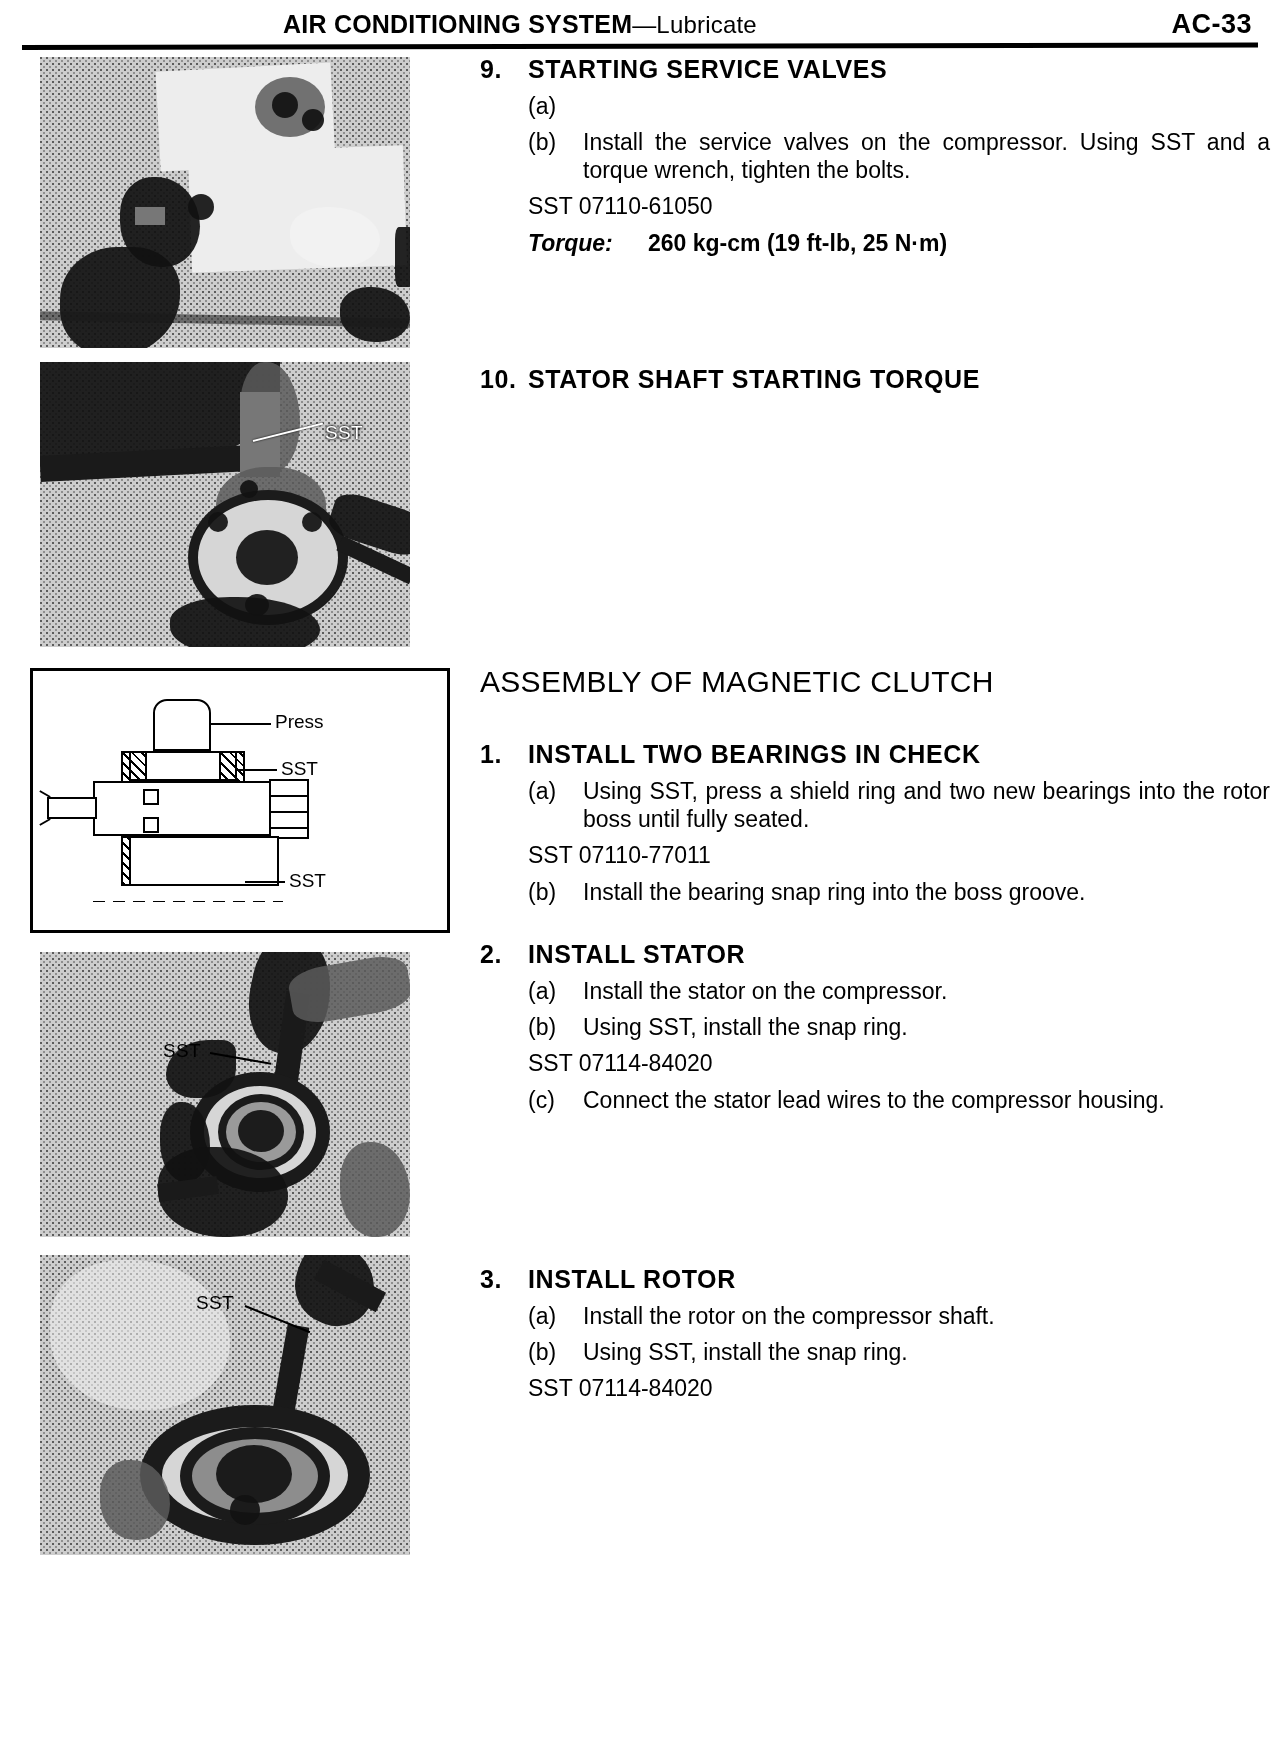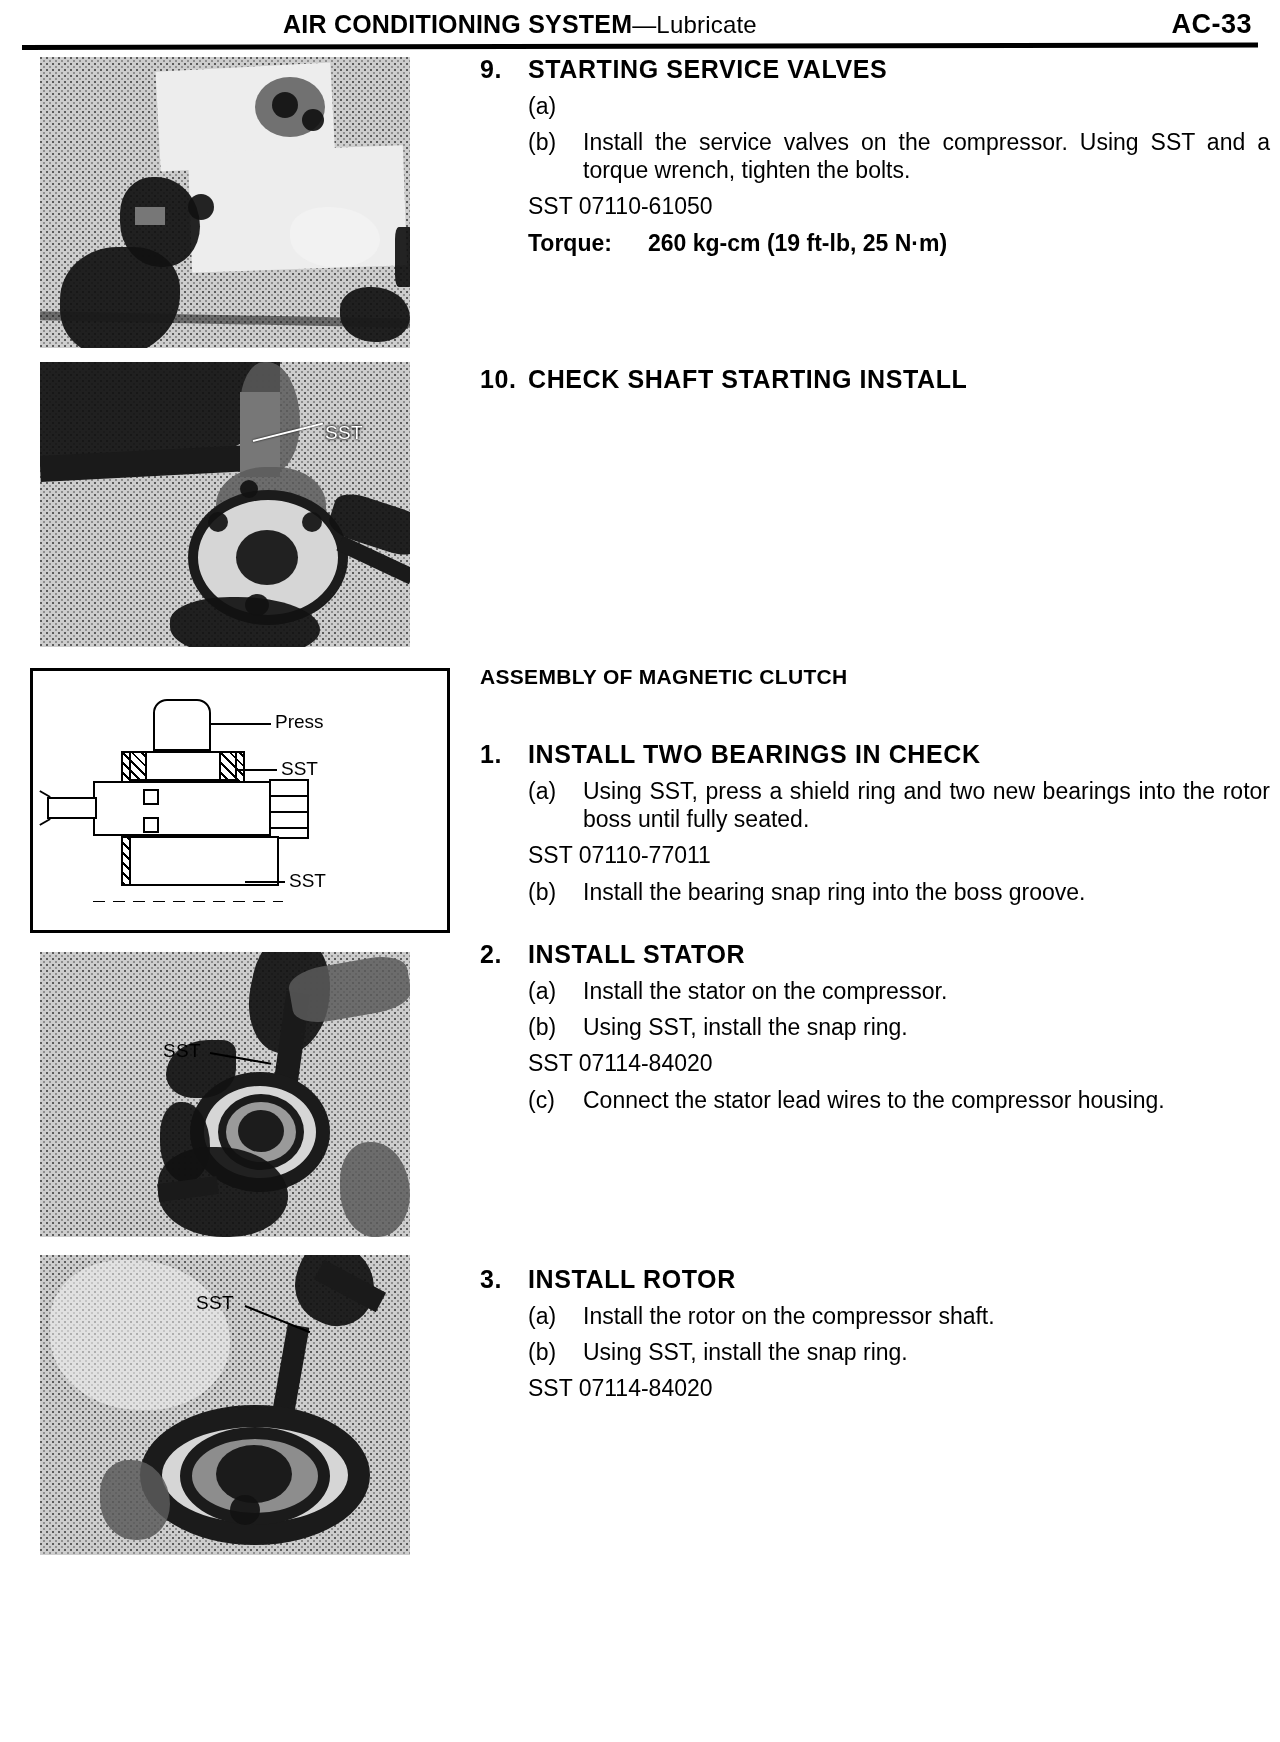--- a/index.html
+++ b/index.html
@@ -117,23 +117,23 @@
   .sub-mark { width:55px; flex:0 0 55px; }
   .sub-text { flex:1; }
   .sub-text.just { text-align:justify; }
   .plain-line {
     font-size:23px; line-height:1.25; margin:0 0 8px 0; padding-left:48px;
   }
   .torque-line {
     font-size:23px; font-weight:bold; line-height:1.25;
     margin:0 0 6px 0; padding-left:48px;
   }
-  .torque-line .lbl { display:inline-block; min-width:120px; }
+  .torque-line .lbl { display:inline-block; min-width:120px;font-style:italic; }
   .bigheading {
-    font-size:21px; font-weight:bold; letter-spacing:0.3px;
+    font-size:30px; font-weight:normal; letter-spacing:0.3px;
   }
   .seepage { font-size:21px; font-weight:bold; margin-top:4px; }
 </style>
 </head>
 <body>
 
 <div class="page-header">
   <div class="hdr-title">
     <span>AIR CONDITIONING SYSTEM</span><span class="sub">—</span><span class="sub">Lubricate</span>
   </div>
@@ -265,21 +265,21 @@
     </div>
     <div class="plain-line">SST 07110-61050</div>
     <div class="torque-line">
       <span class="lbl">Torque:</span><span>260 kg-cm (19 ft-lb, 25 N·m)</span>
     </div>
   </div>
 
   <div class="block" style="top:365px;">
     <div class="step-head">
       <span class="step-num">10.</span>
-      <span class="step-title">CHECK SHAFT STARTING INSTALL</span>
+      <span class="step-title">STATOR SHAFT STARTING TORQUE</span>
     </div>
   </div>
 
   <div class="block" style="top:665px;">
     <div class="bigheading">ASSEMBLY OF MAGNETIC CLUTCH</div>
   </div>
 
   <div class="block" style="top:740px;">
     <div class="step-head">
       <span class="step-num">1.</span>

